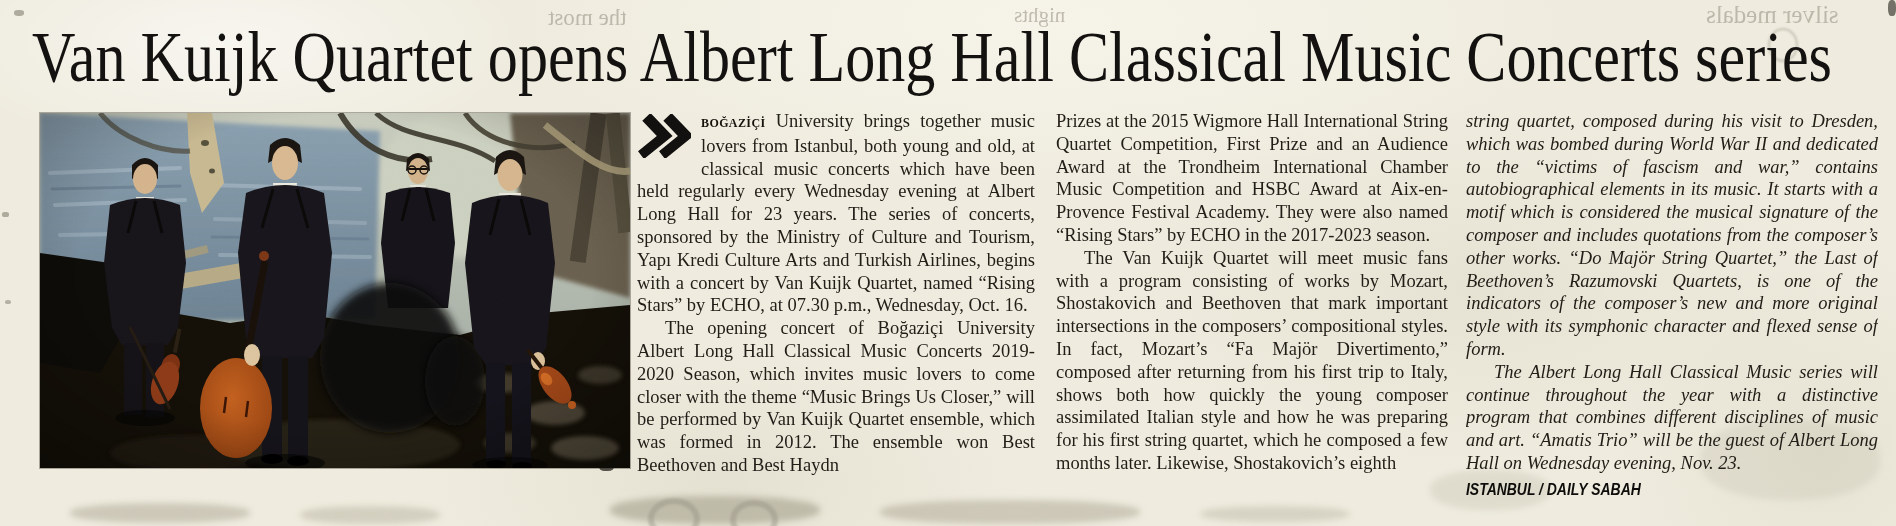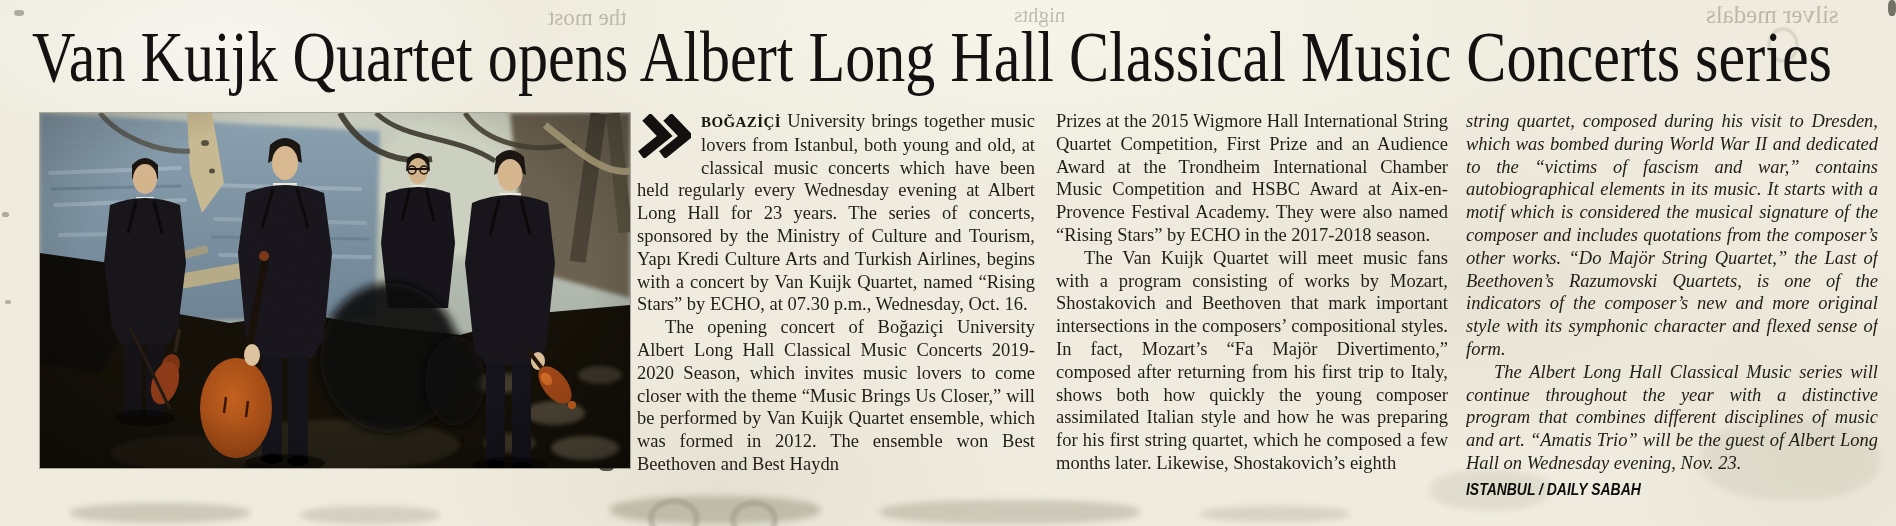--- a/index.html
+++ b/index.html
@@ -23,21 +23,21 @@
   .caption-wrap{position:absolute;left:36px;top:470px;width:596px;height:28px;}
   .caption-wrap svg text{fill:#0f0e0c;font-family:"Liberation Sans","DejaVu Sans",sans-serif;font-weight:bold;}
   
   .col{position:absolute;top:110px;height:406px;overflow:hidden;
        font-size:18.5px;line-height:22.8px;color:#211d17;text-align:justify;}
   .col-1{left:637px;width:398px;}
   .col-2{left:1056px;width:392px;}
   .col-3{left:1466px;width:412px;font-style:italic;}
   .col p{margin:0;padding:0;}
   .col p.indent{text-indent:28px;}
-  .leadin{font-weight:700;letter-spacing:.4px;font-size:15px;color:#17130d;}
+  .leadin{font-weight:700;letter-spacing:.4px;font-size:12px;color:#17130d;}
   .chevron{float:left;width:54px;height:44px;margin:4px 10px 0 0;}
   .byline{font-family:"Liberation Sans","DejaVu Sans",sans-serif;font-weight:700;font-size:17px;
           color:#0e0d0b;transform:scaleX(.82);transform-origin:0 50%;white-space:nowrap;margin-top:4px;}
   
   .bleed{position:absolute;transform:scaleX(-1);color:#9b9787;opacity:.6;filter:blur(.6px);
          font-family:"Liberation Serif","DejaVu Serif",serif;white-space:nowrap;}
   .blob{position:absolute;background:rgba(163,158,138,.45);filter:blur(3px);border-radius:45%;}
   .ring{position:absolute;border:2px solid rgba(150,146,130,.45);border-radius:50%;filter:blur(1px);}
   .speck{position:absolute;border-radius:40%;}
 </style>
@@ -239,21 +239,21 @@
         <polyline points="3,3 25,23 3,43"></polyline>
         <polyline points="25,3 47,23 25,43"></polyline>
       </g>
     </svg>
     <p class="body-p"><b class="leadin">BOĞAZİÇİ</b>
       <span>University brings together music lovers from Istanbul, both young and old, at classical music concerts which have been held regularly every Wednesday evening at Albert Long Hall for 23 years. The series of concerts, sponsored by the Ministry of Culture and Tourism, Yapı Kredi Culture Arts and Turkish Airlines, begins with a concert by Van Kuijk Quartet, named “Rising Stars” by ECHO, at 07.30 p.m., Wednesday, Oct. 16.</span></p>
     <p class="indent">The opening concert of Boğaziçi University Albert Long Hall Classical Music Concerts 2019-2020 Season, which invites music lovers to come closer with the theme “Music Brings Us Closer,” will be performed by Van Kuijk Quartet ensemble, which was formed in 2012. The ensemble won Best Beethoven and Best Haydn</p>
   </div>
 
   <div class="col col-2">
-    <p>Prizes at the 2015 Wigmore Hall International String Quartet Competition, First Prize and an Audience Award at the Trondheim International Chamber Music Competition and HSBC Award at Aix-en-Provence Festival Academy. They were also named “Rising Stars” by ECHO in the 2017-2018 season.</p>
+    <p>Prizes at the 2015 Wigmore Hall International String Quartet Competition, First Prize and an Audience Award at the Trondheim International Chamber Music Competition and HSBC Award at Aix-en-Provence Festival Academy. They were also named “Rising Stars” by ECHO in the 2017-2023 season.</p>
     <p class="indent">The Van Kuijk Quartet will meet music fans with a program consisting of works by Mozart, Shostakovich and Beethoven that mark important intersections in the composers’ compositional styles. In fact, Mozart’s “Fa Majör Divertimento,” composed after returning from his first trip to Italy, shows both how quickly the young composer assimilated Italian style and how he was preparing for his first string quartet, which he composed a few months later. Likewise, Shostakovich’s eighth</p>
   </div>
 
   <div class="col col-3">
     <p>string quartet, composed during his visit to Dresden, which was bombed during World War II and dedicated to the “victims of fascism and war,” contains autobiographical elements in its music. It starts with a motif which is considered the musical signature of the composer and includes quotations from the composer’s other works. “Do Majör String Quartet,” the Last of Beethoven’s Razumovski Quartets, is one of the indicators of the composer’s new and more original style with its symphonic character and flexed sense of form.</p>
     <p class="indent">The Albert Long Hall Classical Music series will continue throughout the year with a distinctive program that combines different disciplines of music and art. “Amatis Trio” will be the guest of Albert Long Hall on Wednesday evening, Nov. 23.</p>
     <div class="byline">ISTANBUL / DAILY SABAH</div>
   </div>
 
 </div>

